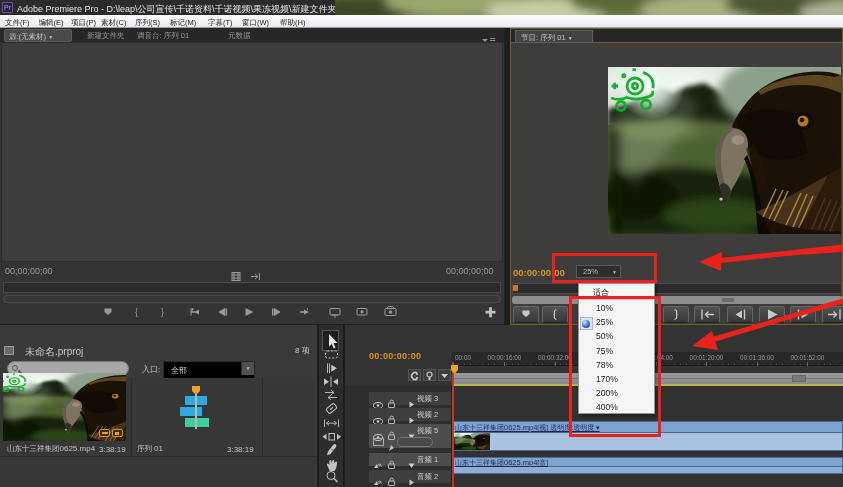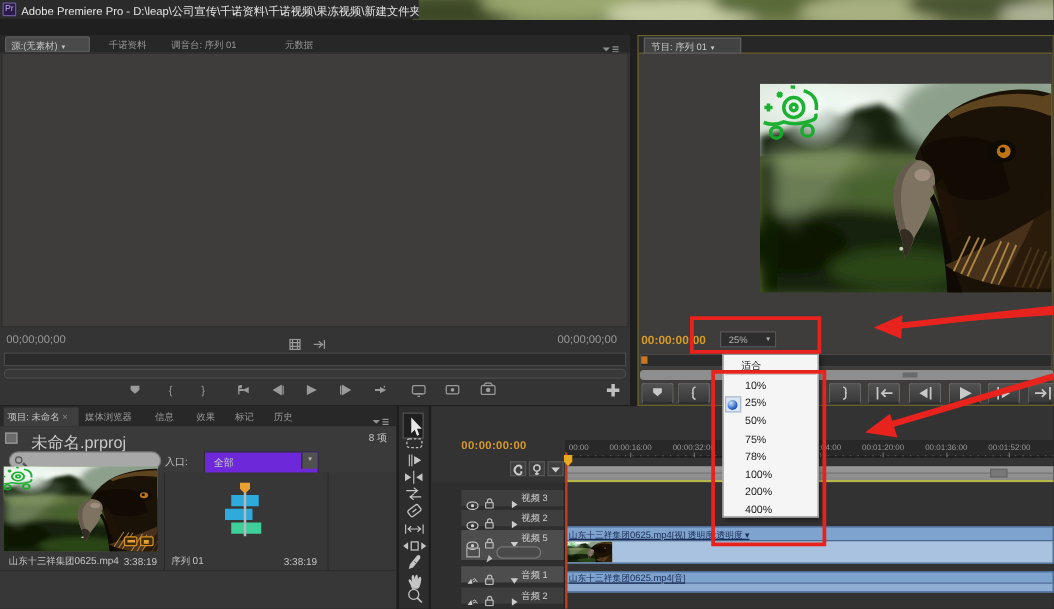--- a/index.html
+++ b/index.html
@@ -106,27 +106,38 @@
 <ellipse cx="450" cy="4" rx="55" ry="13" fill="#485430"></ellipse>
 <ellipse cx="505" cy="12" rx="35" ry="10" fill="#b0b498"></ellipse>
 </g>
       </svg></div>
 
 <div class="abs" id="title" style="left:0;top:0;width:335px;height:15px;background:#2b2b2b">
 <div class="abs" style="left:2px;top:2px;width:11px;height:11px;background:#2a1a4a;border:1px solid #6a5a9a;border-radius:1px;color:#b8a8e8;font-size:7px;line-height:9px;text-align:center">Pr</div>
 <div class="abs txt" style="left:17px;top:3px;width:318px;font-size:9px;color:#e6e6e6">Adobe Premiere Pro - D:\leap\公司宣传\千诺资料\千诺视频\果冻视频\新建文件夹\未命名 *</div>
 </div>
 
+<div class="abs" id="menubar" style="left:0;top:15px;width:843px;height:13px;background:linear-gradient(#fdfdfe,#e9ebee);border-bottom:1px solid #9aa0a8">
+<div class="abs txt mi" style="left:5px">文件(F)</div>
+<div class="abs txt mi" style="left:38.5px">编辑(E)</div>
+<div class="abs txt mi" style="left:71px">项目(P)</div>
+<div class="abs txt mi" style="left:101px">素材(C)</div>
+<div class="abs txt mi" style="left:135px">序列(S)</div>
+<div class="abs txt mi" style="left:170px">标记(M)</div>
+<div class="abs txt mi" style="left:208px">字幕(T)</div>
+<div class="abs txt mi" style="left:242px">窗口(W)</div>
+<div class="abs txt mi" style="left:280px">帮助(H)</div>
+</div>
 <style>.mi{top:2.5px;font-size:7.5px;color:#1a1a1a}</style>
 
 <div class="abs" style="left:0;top:28px;width:504px;height:296px;background:#343434">
 
   <div class="abs" style="left:0;top:0;width:504px;height:14px;background:#272727">
     <div class="abs txt" style="left:4px;top:1px;width:68px;height:13px;background:#4a4a4a;border:1px solid #5e5e5e;border-radius:2px;font-size:7.5px;color:#c4c4c4;padding:1.5px 0 0 4px">源:(无素材) <span style="font-size:5px">▼</span></div>
-    <div class="abs txt st" style="left:87px">千诺资料</div>
+    <div class="abs txt st" style="left:87px">新建文件夹</div>
     <div class="abs txt st" style="left:137px">调音台: 序列 01</div>
     <div class="abs txt st" style="left:228px">元数据</div>
     <div class="abs" style="left:482px;top:3px;width:13px;height:8px"><svg width="13" height="8" viewBox="0 0 13 8">
             <path d="M0 2 l3 3 3 -3 Z" fill="#909090"></path>
             <path d="M8 1.5 h5 M8 3.5 h5 M8 5.5 h5" stroke="#909090" stroke-width="1"></path>
           </svg></div>
   </div>
 
   <div class="abs" style="left:1px;top:14px;width:502px;height:220px;background:#3e3d3b;border:1px solid #2c2c2c"></div>
 
@@ -231,42 +242,30 @@
             <g stroke="#c8c8c8" stroke-width="1.4" fill="none">
               <path d="M17 2.5 V12.5"></path>
               <path d="M5 7.5 H13"></path>
               <path d="M10.5 4.5 L13.5 7.5 L10.5 10.5" fill="none"></path>
             </g>
           </svg></div>
       </div>
 </div>
 
 <div class="abs" style="left:0;top:325px;width:317px;height:162px;background:#3a3a3a">
-  <div class="abs" style="left:0;top:0;width:317px;height:16px;background:#282828">
-    <div class="abs txt" style="left:3px;top:1px;width:60px;height:15px;background:#3e3e3e;font-size:7.5px;color:#c8c8c8;padding:2.5px 0 0 3px">项目: 未命名 <span style="color:#888">×</span></div>
-    <div class="abs txt pt" style="left:68px">媒体浏览器</div>
-    <div class="abs txt pt" style="left:124px">信息</div>
-    <div class="abs txt pt" style="left:157px">效果</div>
-    <div class="abs txt pt" style="left:188px">标记</div>
-    <div class="abs txt pt" style="left:219px">历史</div>
-    <div class="abs" style="left:298px;top:4px;width:13px;height:8px"><svg width="13" height="8" viewBox="0 0 13 8">
-            <path d="M0 2 l3 3 3 -3 Z" fill="#909090"></path>
-            <path d="M8 1.5 h5 M8 3.5 h5 M8 5.5 h5" stroke="#909090" stroke-width="1"></path>
-          </svg></div>
-  </div>
   <div class="abs" style="left:4px;top:21px;width:10px;height:9px;background:#6a6a6a;border:1px solid #999"></div>
-  <div class="abs txt" style="left:25px;top:20px;font-size:13px;color:#c8c8c8">未命名.prproj</div>
+  <div class="abs txt" style="left:25px;top:20px;font-size:10px;color:#c8c8c8">未命名.prproj</div>
   <div class="abs txt" style="left:295px;top:20px;font-size:8px;color:#c8c8c8">8 项</div>
 
   <div class="abs" style="left:7px;top:36px;width:122px;height:15px;background:#a8a8a8;border-radius:8px;border:1px solid #777">
     <div class="abs" style="left:4px;top:3px;width:6px;height:6px;border:1.5px solid #555;border-radius:50%"></div>
     <div class="abs" style="left:10px;top:9px;width:4px;height:1.5px;background:#555;transform:rotate(45deg)"></div>
   </div>
-  <div class="abs txt" style="left:132px;top:39px;font-size:8px;color:#c0c0c0">入口:</div>
-  <div class="abs" style="left:163px;top:36px;width:92px;height:20px;background:#6d28d9;border:1px solid #2a2a2a">
+  <div class="abs txt" style="left:142px;top:39px;font-size:8px;color:#c0c0c0">入口:</div>
+  <div class="abs" style="left:163px;top:36px;width:92px;height:20px;background:#000000;border:1px solid #2a2a2a">
     <div class="abs txt" style="left:7px;top:3px;font-size:8px;color:#c8c8c8">全部</div>
     <div class="abs" style="right:0;top:0;width:13px;height:13px;background:#505050;border-left:1px solid #2a2a2a;color:#bbb;font-size:5px;text-align:center;line-height:13px">▼</div>
   </div>
 
   <div class="abs" style="left:0;top:53px;width:317px;height:109px;background:#373737">
     <div class="abs" style="left:131px;top:0;width:1px;height:78px;background:#2c2c2c"></div>
     <div class="abs" style="left:262px;top:0;width:1px;height:78px;background:#2c2c2c"></div>
     <div class="abs" style="left:0;top:78px;width:317px;height:1px;background:#2c2c2c"></div>
     <div class="abs" id="thumb1" style="left:3px;top:-5px;width:123px;height:68px"><svg width="123" height="68" viewBox="8 0 205 158" preserveAspectRatio="none">
             <use href="#eagle" width="233" height="167"></use>
@@ -456,21 +455,21 @@
 <style>.tlb{width:13px;height:12px;background:#3e3e3e;border:1px solid #555;text-align:center;line-height:11px}</style>
 
 <div class="abs" id="ddmenu" style="left:578px;top:283px;width:77px;height:131px;background:#f5f5f5;border:1px solid #979797;box-shadow:2px 2px 4px rgba(0,0,0,0.45)">
 <div class="abs txt" style="left:14px;top:2.5px;font-size:8px;color:#1a1a1a">适合</div>
 <div class="abs" style="left:1px;top:15px;width:73px;height:1px;background:#c8c8c8"></div>
 <div class="abs txt dmi" style="top:19px">10%</div>
 <div class="abs txt dmi" style="top:33.2px">25%</div>
 <div class="abs txt dmi" style="top:47.4px">50%</div>
 <div class="abs txt dmi" style="top:61.6px">75%</div>
 <div class="abs txt dmi" style="top:75.8px">78%</div>
-<div class="abs txt dmi" style="top:90px">100%</div>
+<div class="abs txt dmi" style="top:90px">170%</div>
 <div class="abs txt dmi" style="top:104.2px">200%</div>
 <div class="abs txt dmi" style="top:118.4px">400%</div>
 <div class="abs" style="left:1px;top:33px;width:13px;height:13px;background:#dce6f2;border:1px solid #aab8cc"></div>
 <div class="abs" style="left:3px;top:35.5px;width:8px;height:8px;border-radius:50%;background:radial-gradient(circle at 35% 30%,#cfe4f8,#2a66c8 60%,#16357a)"></div>
 </div>
 <style>.dmi{left:17px;font-size:8.5px;color:#1a1a1a}</style>
 
 <div class="abs" style="left:552px;top:253px;width:105px;height:30px;border:3.5px solid #e8231d"></div>
 <div class="abs" style="left:569px;top:296px;width:92px;height:141px;border:3.5px solid #e8231d"></div>
 <svg class="abs" style="left:0;top:0;pointer-events:none" width="843" height="487" viewBox="0 0 843 487">

